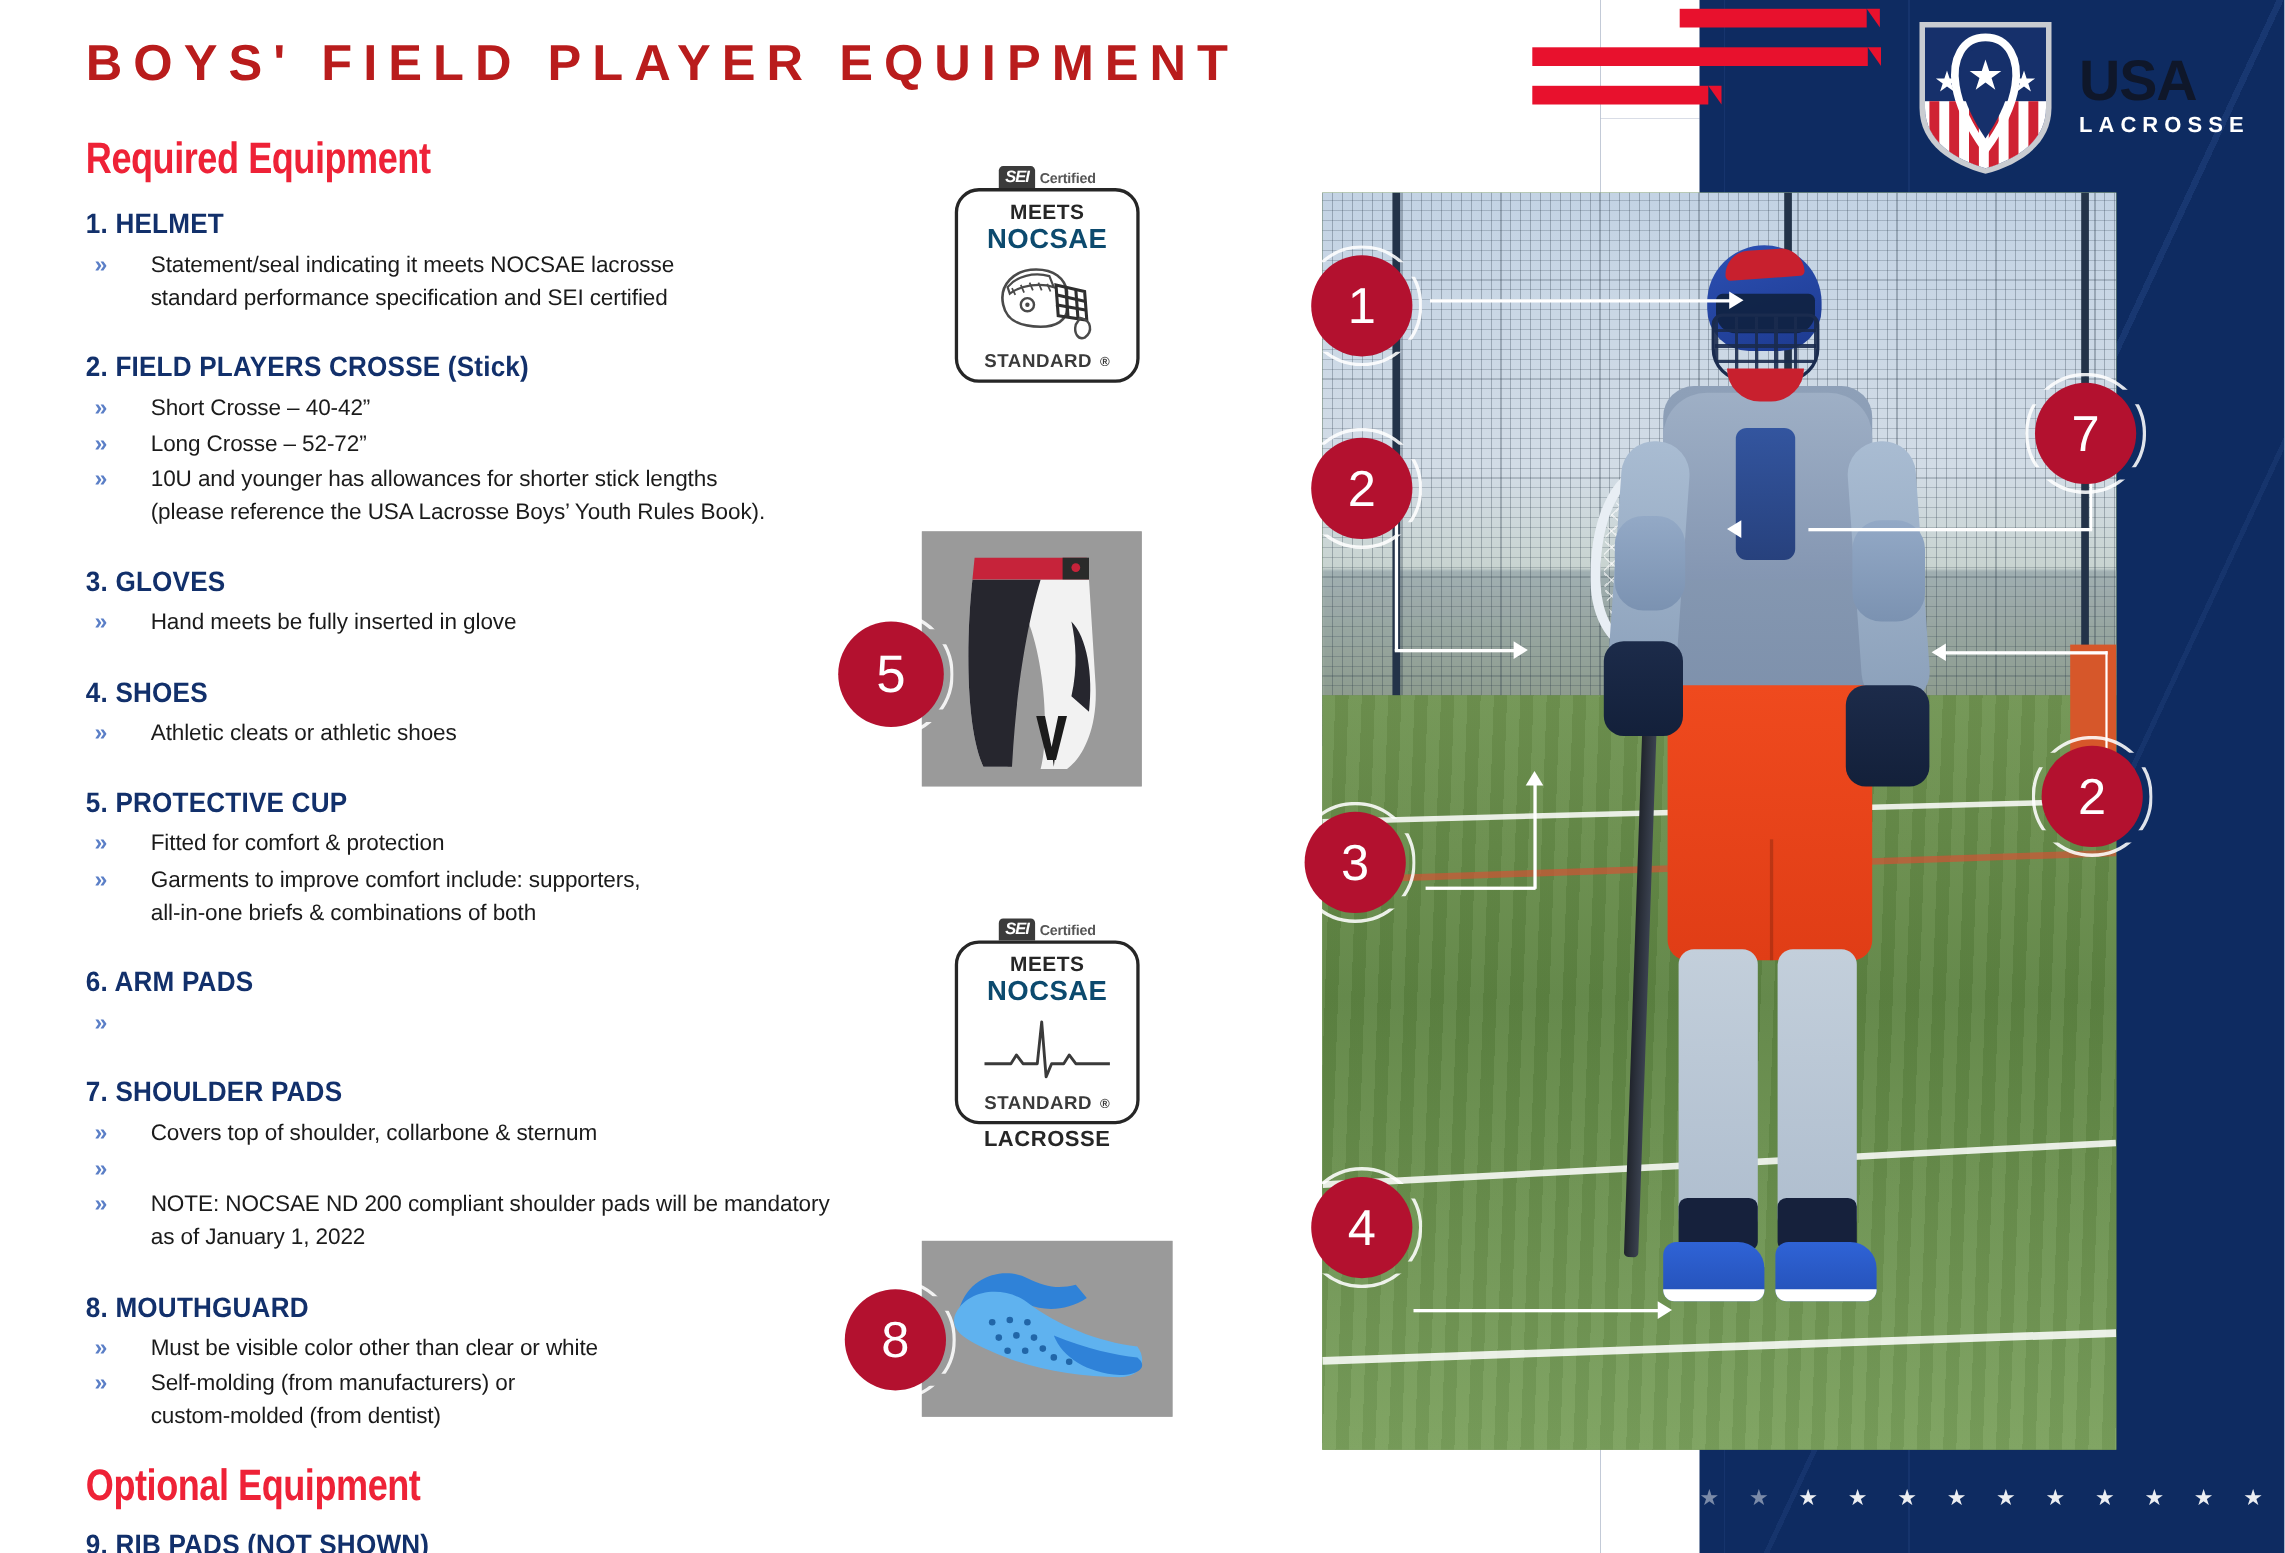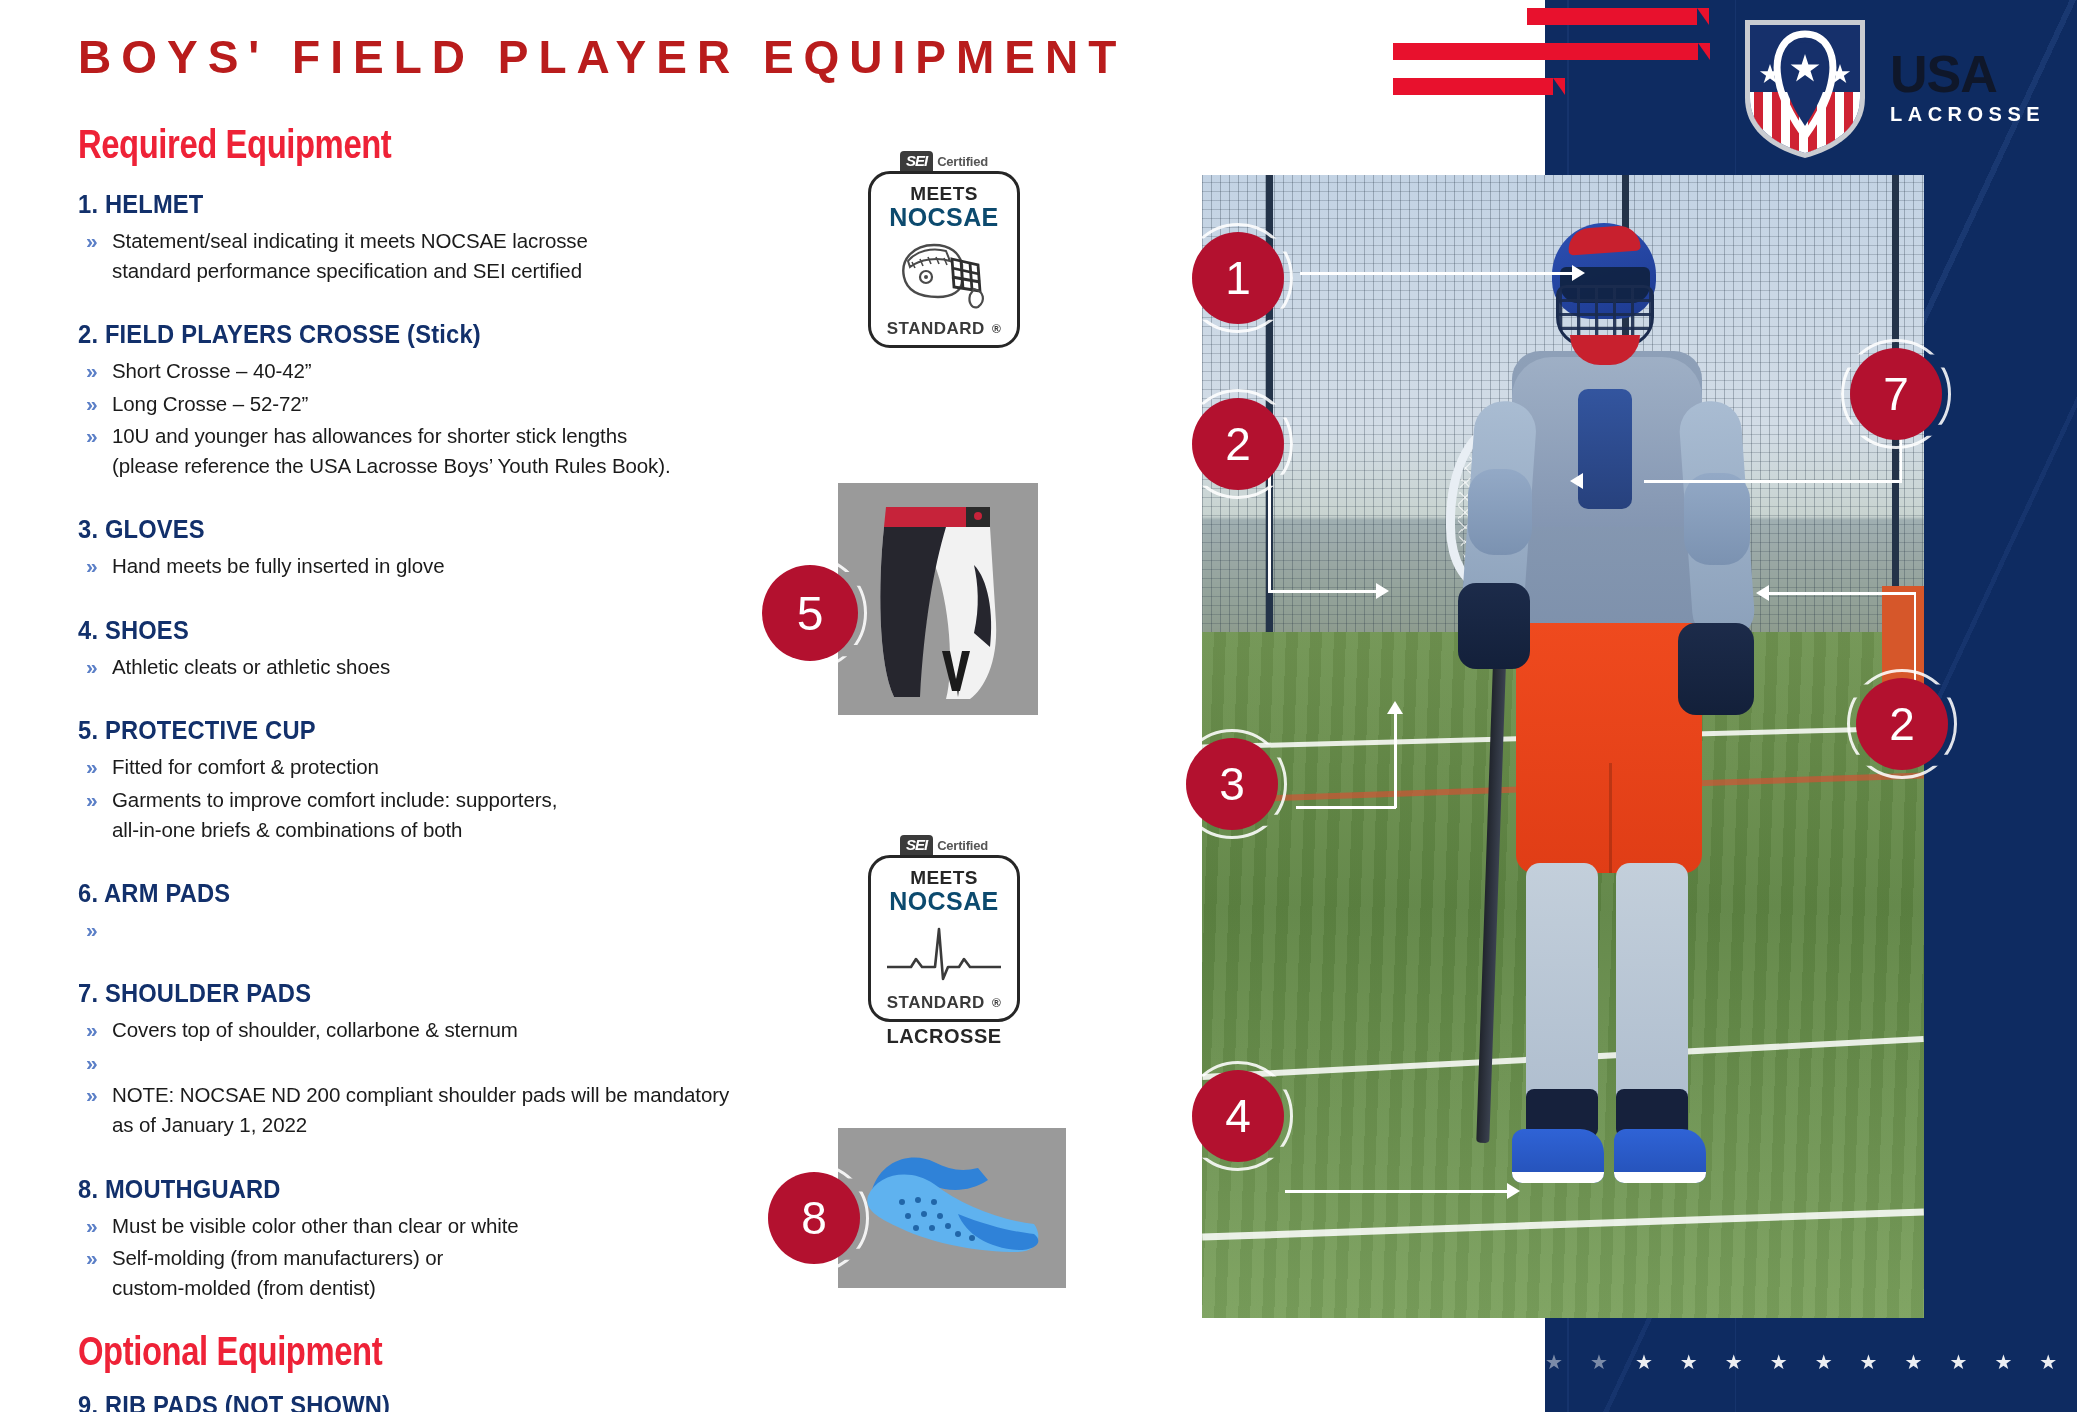--- a/index.html
+++ b/index.html
@@ -81,27 +81,27 @@
   .item-head {
     color:#12306b; font-size:25.5px; font-weight:bold; letter-spacing:.2px;
     margin-bottom:7px; transform:scaleX(.93); transform-origin:left center;
     font-family:"Liberation Sans", sans-serif;
   }
   .bullet-row { display:flex; align-items:flex-start; margin-bottom:2px; }
   .bullet-mark {
     color:#5b7fc7; font-size:21px; line-height:1.45; width:34px; flex:0 0 34px;
     padding-left:8px; font-weight:bold;
   }
-  .bullet-text { color:#1b1b1b; font-size:20.5px; line-height:1.47; letter-spacing:-.1px; }
+  .bullet-text { color:#1b1b1b; font-size:20.5px; line-height:1.47; letter-spacing:-.1px;margin-left:25px; }
   .bullet-text .cont { display:block; }
   .spacer-sm { height:20px; }
   .spacer-md { height:28px; }
 
   
-  .seal { position:absolute; width:152px; }
+  .seal { position:absolute; width:168px; }
   .seal-sei {
     width:105px; height:26px; margin:0 auto; position:relative;
     display:flex; align-items:center; justify-content:center; gap:4px;
   }
   .sei-badge {
     background:#3b3b3b; color:#fff; font-style:italic; font-weight:bold;
     font-size:15px; padding:1px 6px 2px 6px; border-radius:4px 4px 0 0; letter-spacing:-1px;
   }
   .sei-cert { color:#555; font-size:13px; font-weight:bold; letter-spacing:-.2px; }
   .seal-box {

